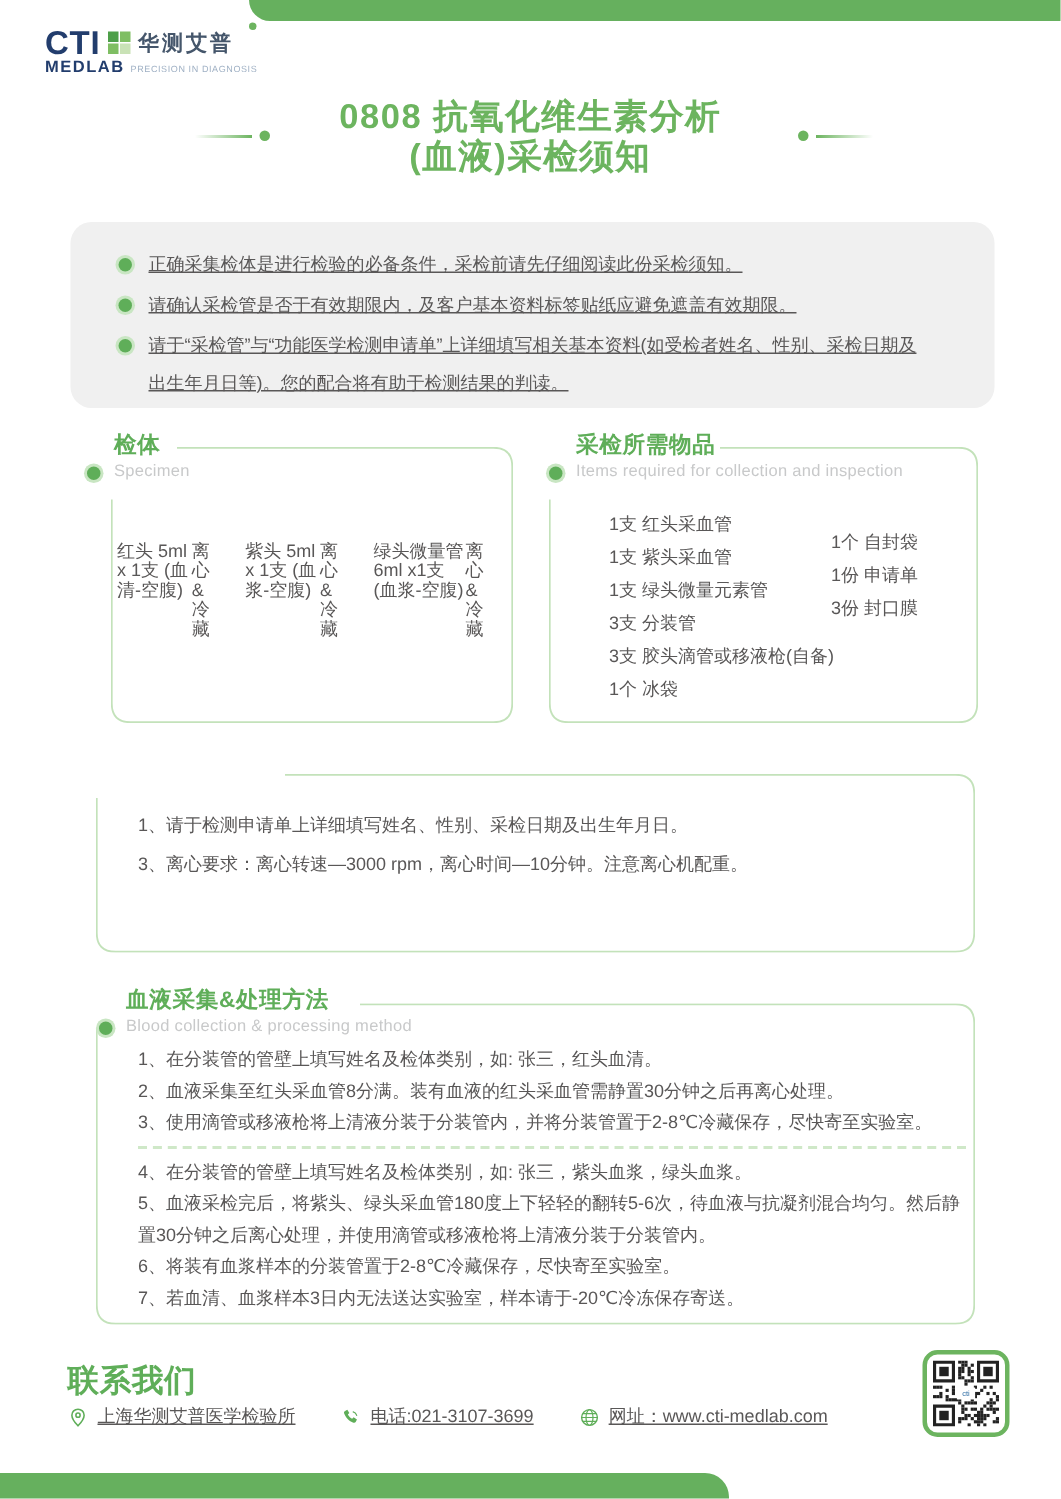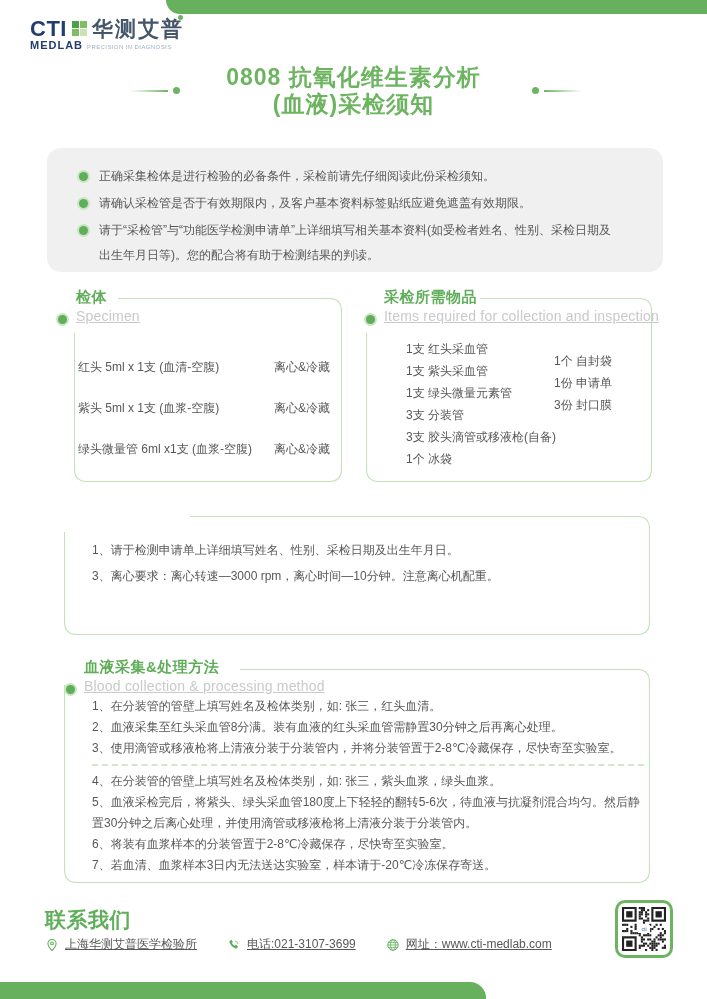--- a/index.html
+++ b/index.html
@@ -12,51 +12,51 @@
   .bottombar{position:absolute;top:982px;left:0;width:486px;height:17px;background:#66b05e;border-top-right-radius:16px;}
 
   
   .logo{position:absolute;left:30px;top:20px;}
   .logo-r1{display:flex;align-items:flex-end;gap:5px;}
   .logo-cti{font-size:22px;font-weight:bold;color:#223d6d;line-height:17px;letter-spacing:.5px;position:relative;}
   .cti-dot{position:absolute;right:1px;top:-5px;width:5px;height:5px;border-radius:50%;background:#6cb45f;}
   .logo-grid{display:grid;grid-template-columns:7px 7px;grid-gap:1px;margin-bottom:1px;}
   .logo-grid span{width:7px;height:7px;display:block;}
   .sq1{background:#4d9f49;} .sq2{background:#7fbe63;} .sq3{background:#7fbe63;} .sq4{background:#c9e2b6;}
-  .logo-cn{font-size:21px;color:#45566b;font-weight:bold;letter-spacing:2px;line-height:17px;}
+  .logo-cn{font-size:14px;color:#45566b;font-weight:bold;letter-spacing:2px;line-height:17px;}
   .logo-r2{display:flex;align-items:baseline;gap:4px;margin-top:2px;}
   .logo-medlab{font-size:11px;font-weight:bold;color:#223d6d;letter-spacing:1px;}
   .logo-tag{font-size:6px;color:#9fb0c4;letter-spacing:.4px;}
 
   
   .title{position:absolute;top:64px;left:0;width:100%;text-align:center;color:#6cb45f;font-weight:bold;font-size:23px;line-height:27px;letter-spacing:1px;}
   .deco{position:absolute;top:87px;display:flex;align-items:center;}
   .deco-line{width:38px;height:2px;}
   .deco-dot{width:7px;height:7px;border-radius:50%;background:#6cb45f;}
   .deco.l{left:130px;} .deco.l .deco-line{background:linear-gradient(to right,rgba(108,180,95,0),#6cb45f);margin-right:5px;}
   .deco.r{left:532px;} .deco.r .deco-line{background:linear-gradient(to left,rgba(108,180,95,0),#6cb45f);margin-left:5px;}
 
   
   .notice{position:absolute;left:47px;top:148px;width:616px;height:124px;background:#f0f0f0;border-radius:14px;padding:16px 42px 0 30px;box-sizing:border-box;}
-  .notice-row{display:flex;margin-bottom:2px;}
+  .notice-row{display:flex;margin-bottom:2px;text-decoration:underline;}
   .dot{width:9px;height:9px;border-radius:50%;background:#5fae59;box-shadow:0 0 0 2px #c9e6c3;flex:none;}
   .notice-row .dot{margin:8px 11px 0 2px;}
   .notice-row p{margin:0;font-size:12px;line-height:25px;}
 
   
   .section{position:absolute;}
   .sec-border{position:absolute;}
   .sec-border path{fill:none;stroke:#c3e2ba;stroke-width:1.2;}
   .sec-head{position:absolute;display:flex;align-items:flex-end;}
   .sec-head .dot{margin:5px 9px 0 0;}
   .sec-title{font-size:15px;font-weight:bold;color:#5fae59;line-height:17px;letter-spacing:.5px;}
-  .sec-sub{font-size:14px;color:#c8c9ca;margin-top:3px;letter-spacing:.2px;text-decoration:underline;}
+  .sec-sub{font-size:11px;color:#c8c9ca;margin-top:3px;letter-spacing:.2px;}
   .txt12{font-size:12px;line-height:13px;color:#595757;}
 
-  .spec-rows{position:absolute;left:22px;top:78px;width:252px;display:flex;flex-direction:column;gap:28px;}
+  .spec-rows{position:absolute;left:22px;top:78px;width:252px;display:flex;gap:16px;}
   .spec-row{display:flex;justify-content:space-between;}
   .col-list{position:absolute;display:flex;flex-direction:column;gap:9px;}
 
   .pre-items{position:absolute;left:36px;top:46px;display:flex;flex-direction:column;gap:13px;}
 
   .method-body{position:absolute;left:36px;top:40px;width:552px;}
   .method-body p{margin:0;font-size:12px;line-height:21px;color:#595757;}
   .dash-divider{border:none;border-top:2px dashed #cfe8c8;margin:5px 0 5px;}
 
   

